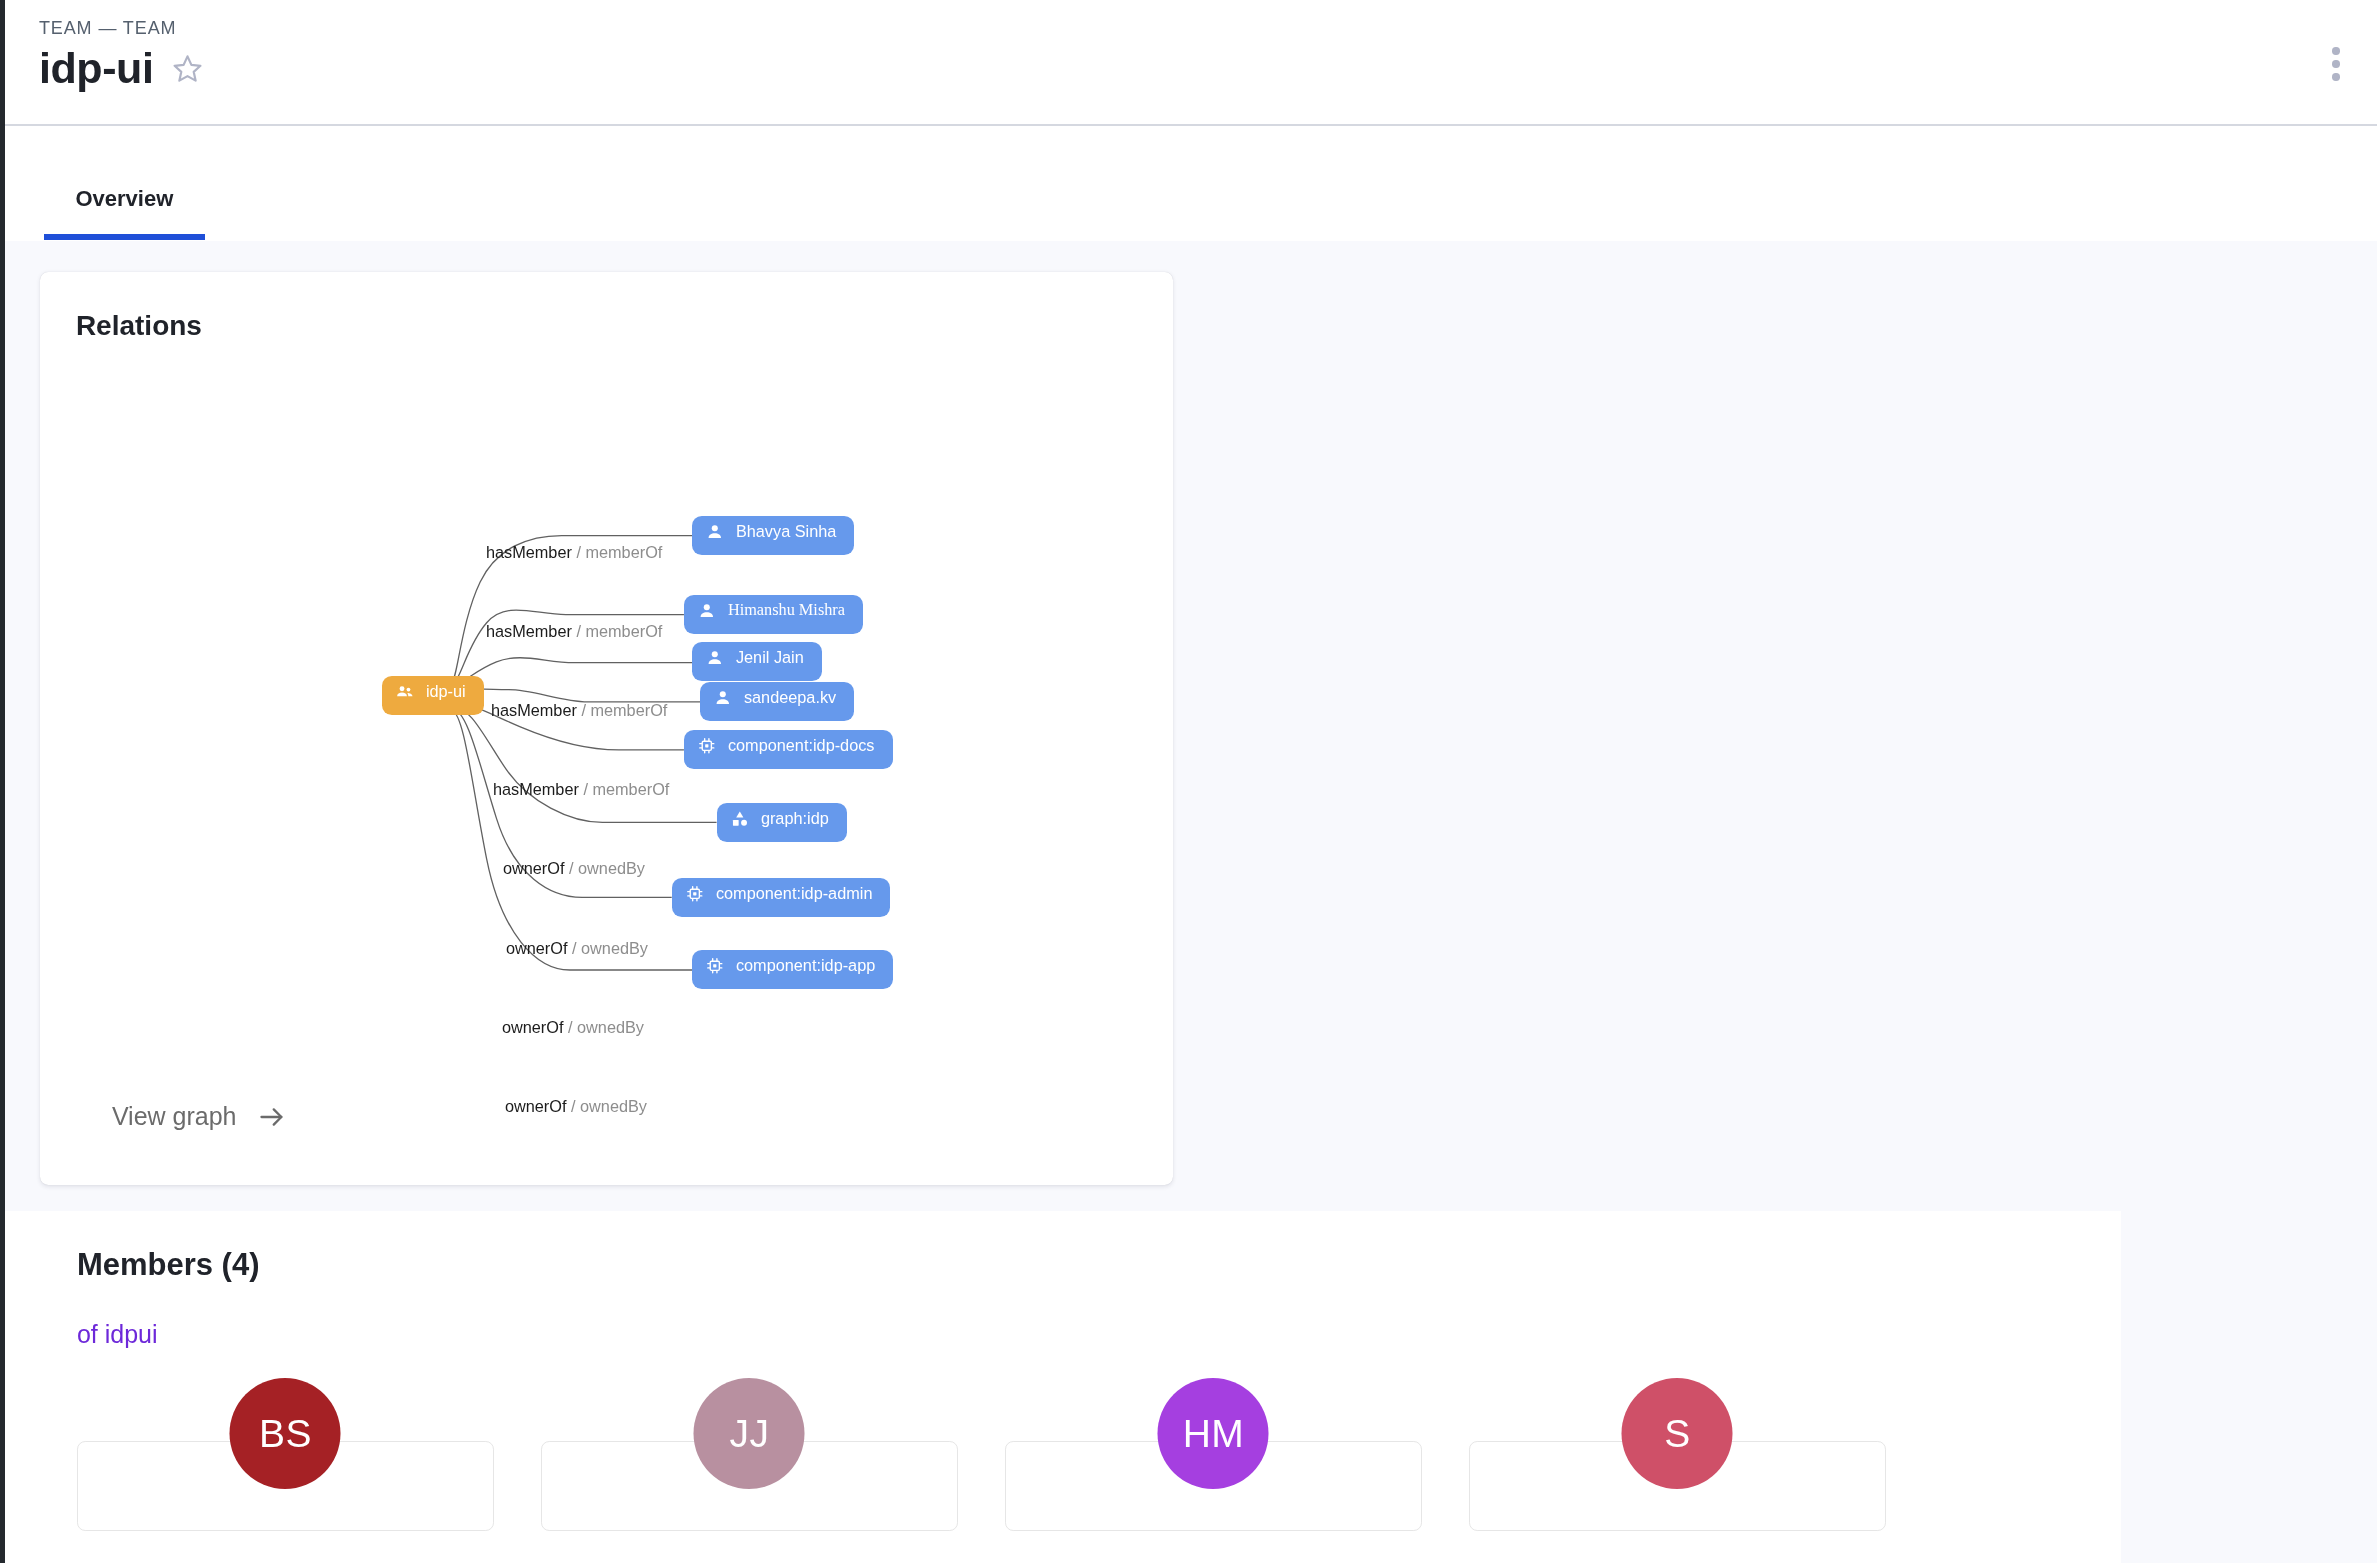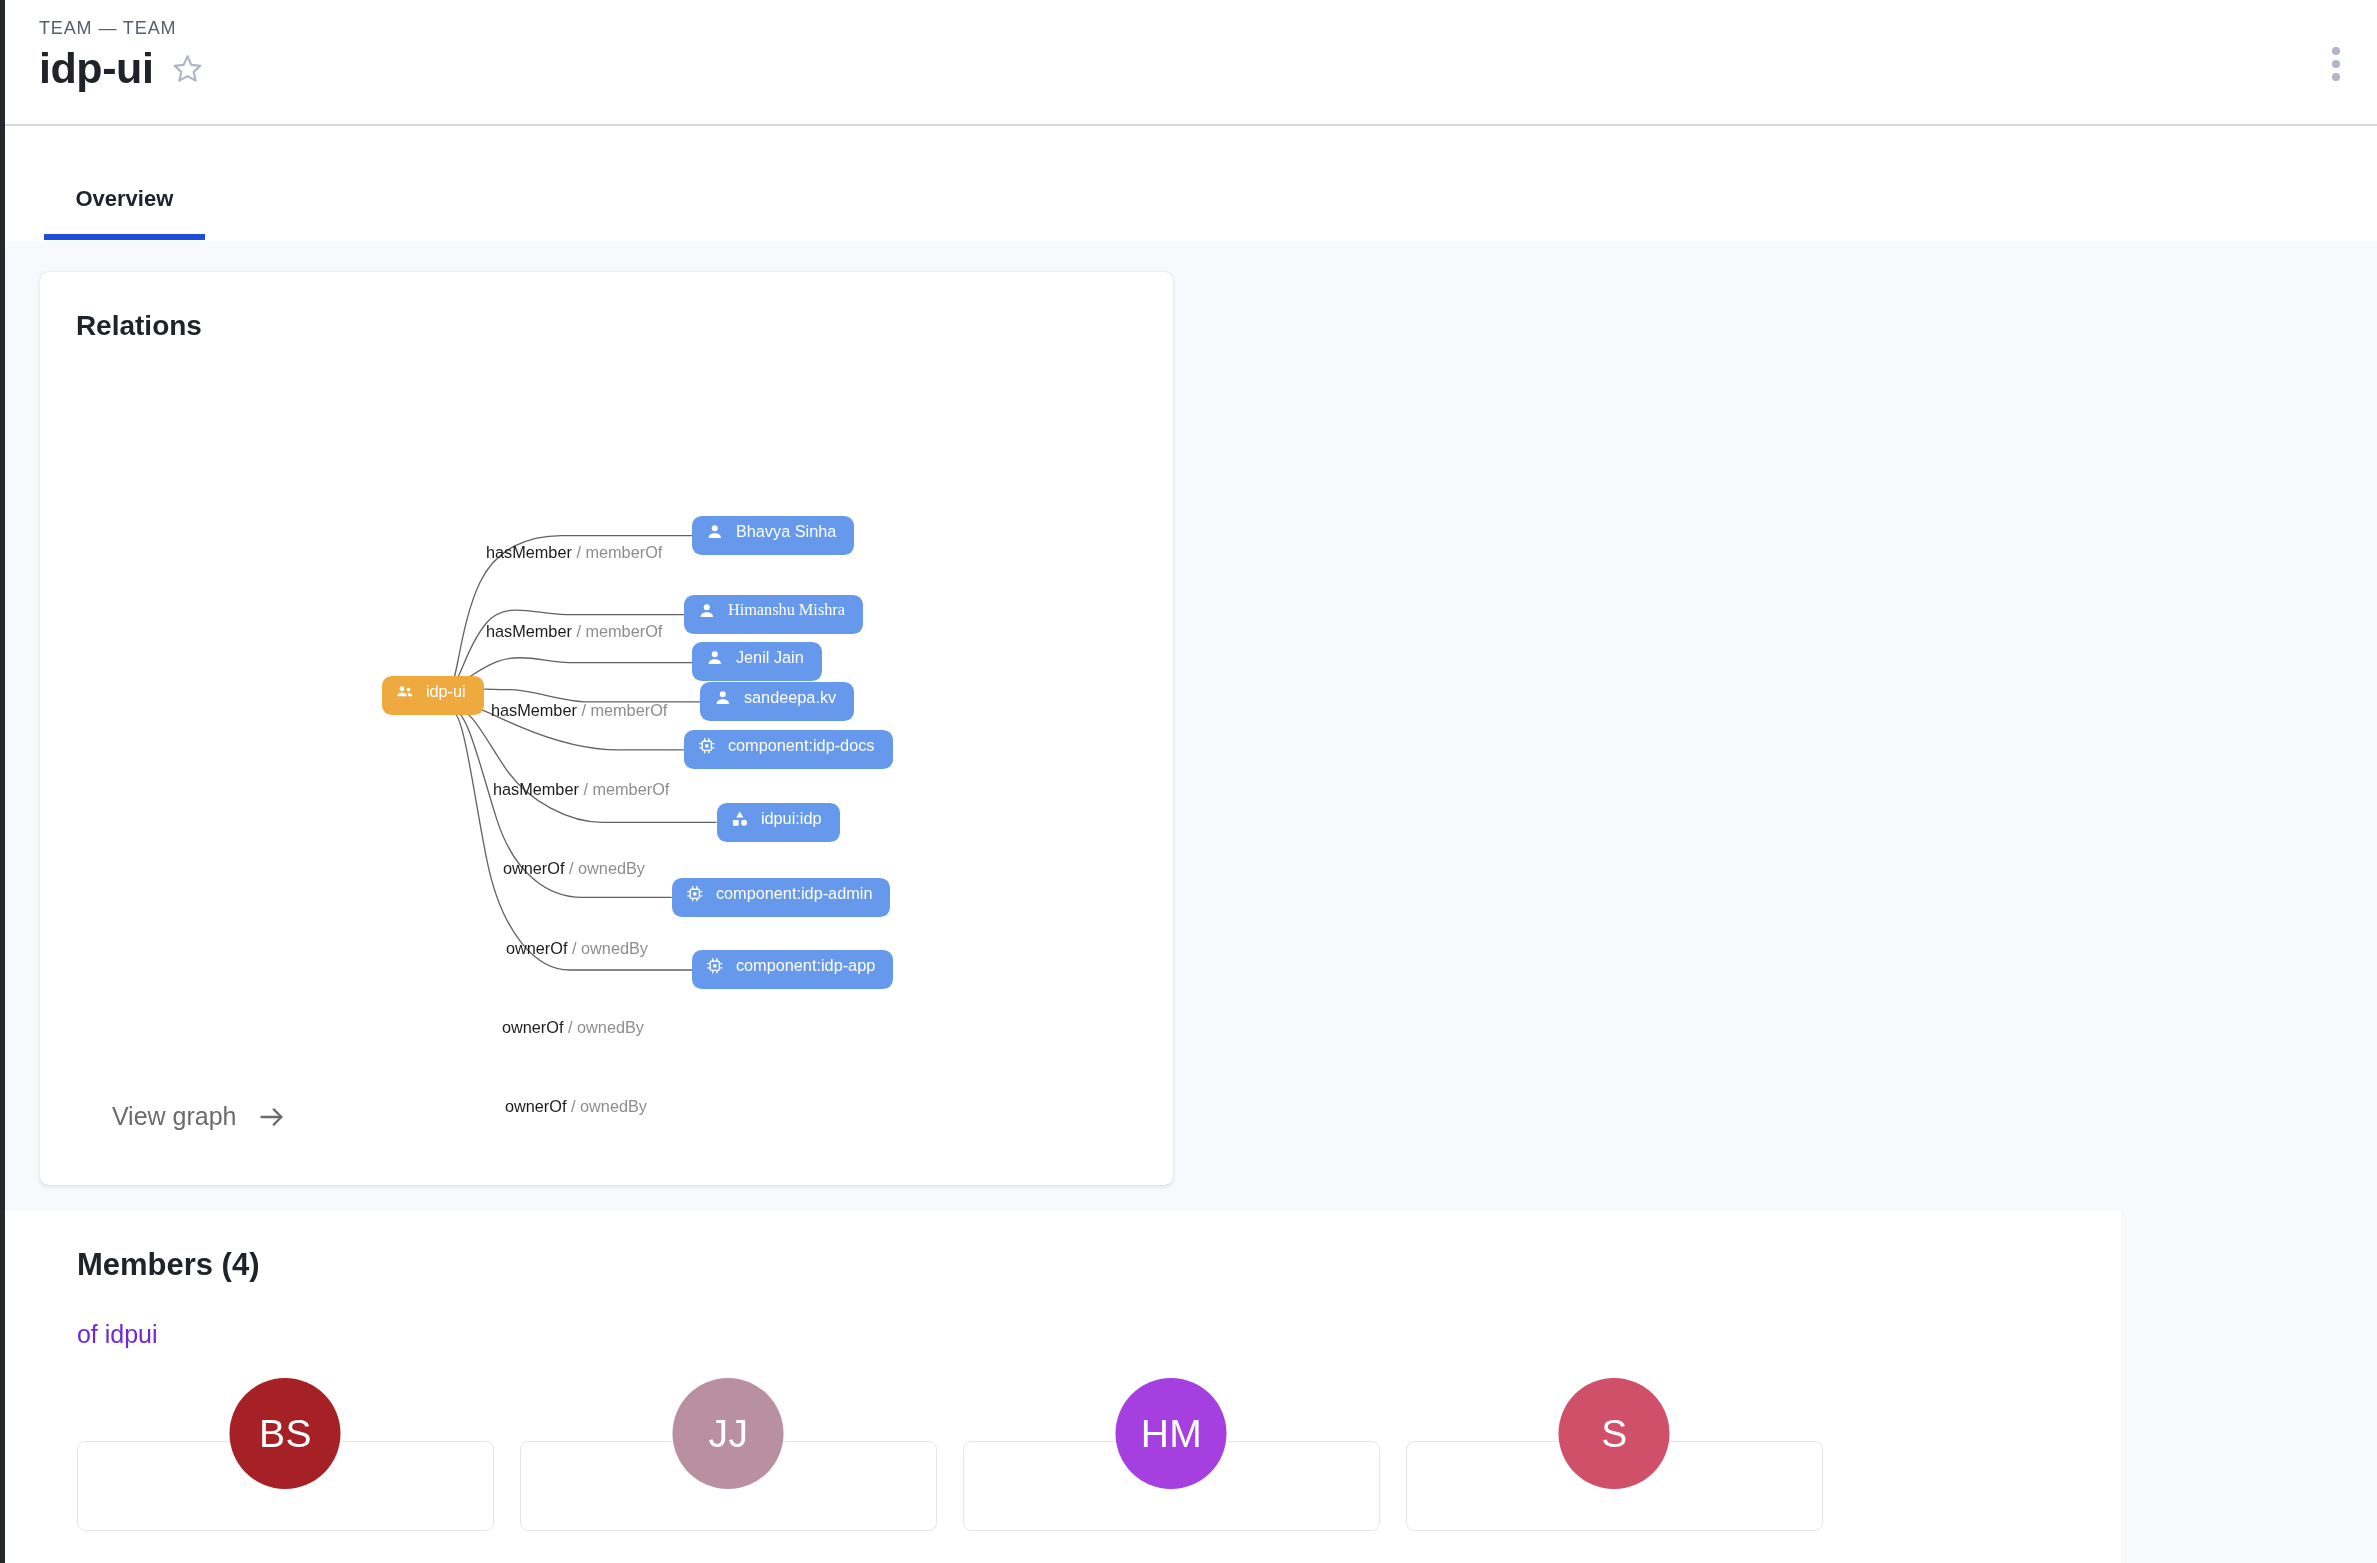--- a/index.html
+++ b/index.html
@@ -142,21 +142,21 @@
     position: absolute; left: 72px; top: 36px;
     font-size: 31px; font-weight: 700; color: #20232a;
   }
   .members-sub {
     position: absolute; left: 72px; top: 109px;
     font-size: 25px; color: #6d28d9; font-weight: 400;
   }
   .member-grid {
     position: absolute; left: 72px; top: 230px;
     width: 2234px;
-    display: flex; gap: 26px;
+    display: flex; gap: 47px;
   }
   .member-card {
     position: relative;
     width: 417px; height: 90px;
     border: 1.6px solid #e6e6e6;
     border-radius: 8.2px;
     background: #ffffff;
     cursor: pointer;
   }
   .avatar {
@@ -270,21 +270,21 @@
         </svg>
         <span class="nlabel">component:idp-docs</span>
       </div>
 
       <div class="node blue" style="left:677px; top:425px;">
         <svg class="nicon" viewBox="0 0 24 24" fill="#ffffff">
           <polygon points="12,3.2 16.4,10.4 7.6,10.4"></polygon>
           <rect x="3.6" y="13.4" width="7" height="7" rx="0.6"></rect>
           <circle cx="17.2" cy="16.9" r="3.6"></circle>
         </svg>
-        <span class="nlabel">idpui:idp</span>
+        <span class="nlabel">graph:idp</span>
       </div>
 
       <div class="node blue" style="left:632px; top:500px;">
         <svg class="nicon" viewBox="0 0 24 24" fill="none" stroke="#ffffff" stroke-width="1.7">
           <rect x="6.4" y="6.4" width="11.2" height="11.2" rx="1.6"></rect>
           <rect x="10" y="10" width="4" height="4" rx="0.7" fill="#ffffff" stroke="none"></rect>
           <path d="M9.4 3.4v2.6M14.6 3.4v2.6M9.4 18v2.6M14.6 18v2.6M3.4 9.4h2.6M3.4 14.6h2.6M18 9.4h2.6M18 14.6h2.6" stroke-linecap="round"></path>
         </svg>
         <span class="nlabel">component:idp-admin</span>
       </div>

